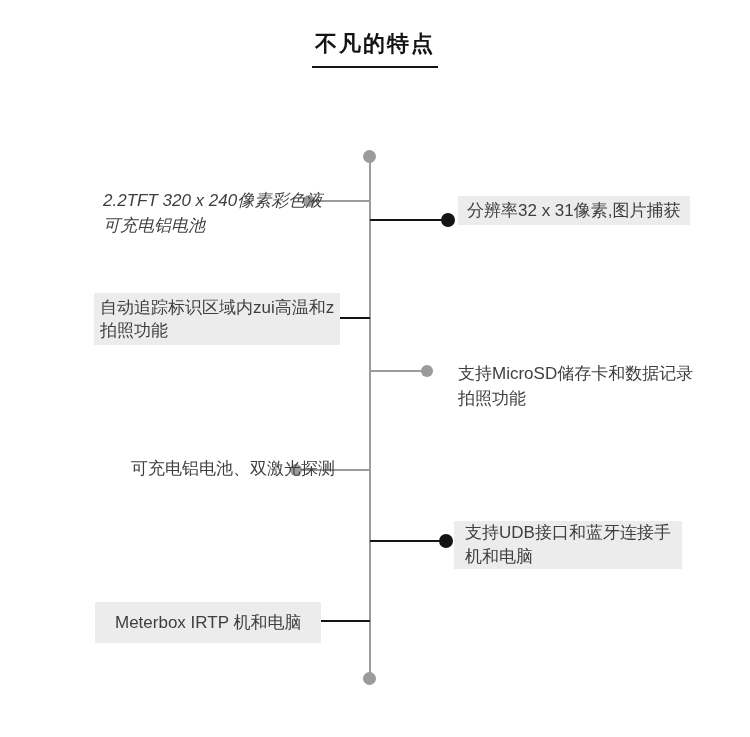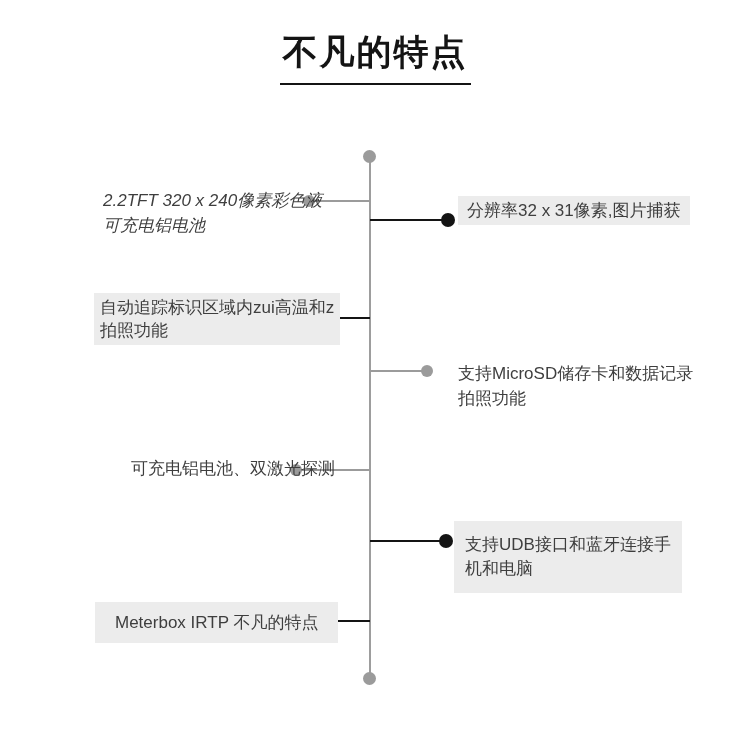--- a/index.html
+++ b/index.html
@@ -7,21 +7,21 @@
     position:relative;
     width:750px;height:737px;
     background:#ffffff;
     overflow:hidden;
     font-family:"Liberation Sans","DejaVu Sans",sans-serif;
   }
   
   .title-wrap{position:absolute;top:29px;left:0;width:100%;text-align:center;}
   .title{
     display:inline-block;margin:0;
-    font-size:35px;font-weight:bold;color:#141414;
+    font-size:22px;font-weight:bold;color:#141414;
     letter-spacing:2px;
     padding:0 3px 7px 3px;
     border-bottom:2px solid #141414;
   }
   
   .spine{position:absolute;left:369px;top:156px;width:2px;height:523px;background:#9d9d9d;}
   .end-dot{position:absolute;left:363px;width:13px;height:13px;border-radius:50%;background:#9b9b9b;}
   .end-dot.top{top:150px;}
   .end-dot.bottom{top:672px;}
   
@@ -81,24 +81,24 @@
   </div>
 
   <div class="hline gray" style="left:296px;top:469px;width:74px;"></div>
   <div class="dot gray" style="left:290px;top:464px;"></div>
   <div class="feature" style="left:103px;top:458px;line-height:22px;margin-left:28px;">
     <span class="tline">可充电铝电池、双激光探测</span>
   </div>
 
   <div class="hline black" style="left:370px;top:540px;width:76px;"></div>
   <div class="dot black" style="left:439px;top:534px;"></div>
-  <div class="feature boxed" style="left:454px;top:521px;padding:12px 11px;line-height:24px;">
+  <div class="feature boxed" style="left:454px;top:521px;padding:0 11px;line-height:24px;">
     <span class="tline">支持UDB接口和蓝牙连接手</span>
     <span class="tline">机和电脑</span>
   </div>
 
   <div class="hline black" style="left:305px;top:620px;width:65px;"></div>
   <div class="dot black" style="left:298px;top:614px;"></div>
   <div class="feature boxed" style="left:95px;top:602px;padding:10px 20px;line-height:21px;">
-    <span class="tline">Meterbox  IRTP  不凡的特点</span>
+    <span class="tline">Meterbox  IRTP  机和电脑</span>
   </div>
 
 </div>
 
 </body></html>

